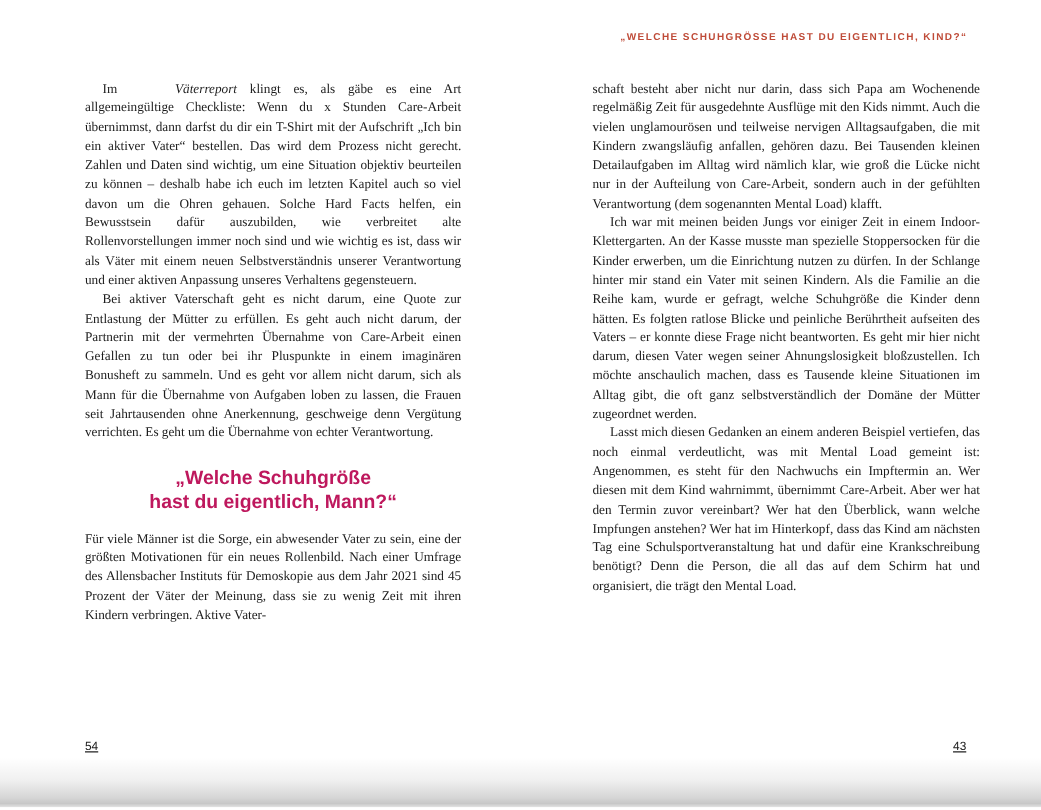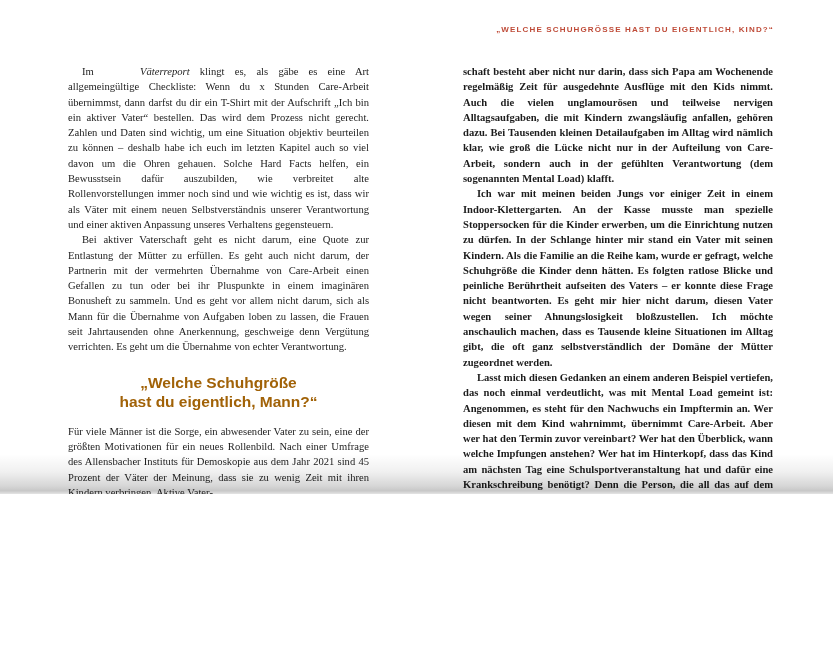--- a/index.html
+++ b/index.html
@@ -3,21 +3,21 @@
 <meta charset="utf-8">
 <style>
   html, body {
     margin: 0;
     padding: 0;
     background: #ffffff;
   }
   .spread {
     position: relative;
     width: 833px;
-    height: 494px;
+    height: 646px;
     background: #ffffff;
     overflow: hidden;
     font-family: "Liberation Serif", serif;
     color: #1c1c1c;
   }
   .running-header {
     position: absolute;
     top: 25px;
     right: 59px;
     font-family: "Liberation Sans", sans-serif;
@@ -34,39 +34,38 @@
     font-size: 10.6px;
     line-height: 15.3px;
     hyphens: auto;
     -webkit-hyphens: auto;
   }
   .col-left {
     left: 68px;
     width: 301px;
   }
   .col-right {
-    left: 463px;
+    left: 474px;
     width: 310px;
-    font-weight: bold;
   }
   .col p {
     margin: 0;
     padding: 0;
   }
   .col p.indent {
     text-indent: 14px;
   }
   .section-heading {
     margin: 18px 0 13px 0;
     text-align: center;
     font-family: "Liberation Sans", sans-serif;
     font-weight: 700;
     font-size: 15.5px;
     line-height: 19px;
-    color: #a16207;
+    color: #be185d;
     text-indent: 0;
   }
   .page-number {
     position: absolute;
     top: 592px;
     font-family: "Liberation Sans", sans-serif;
     font-size: 9.5px;
     color: #222222;
     text-decoration: underline;
   }

